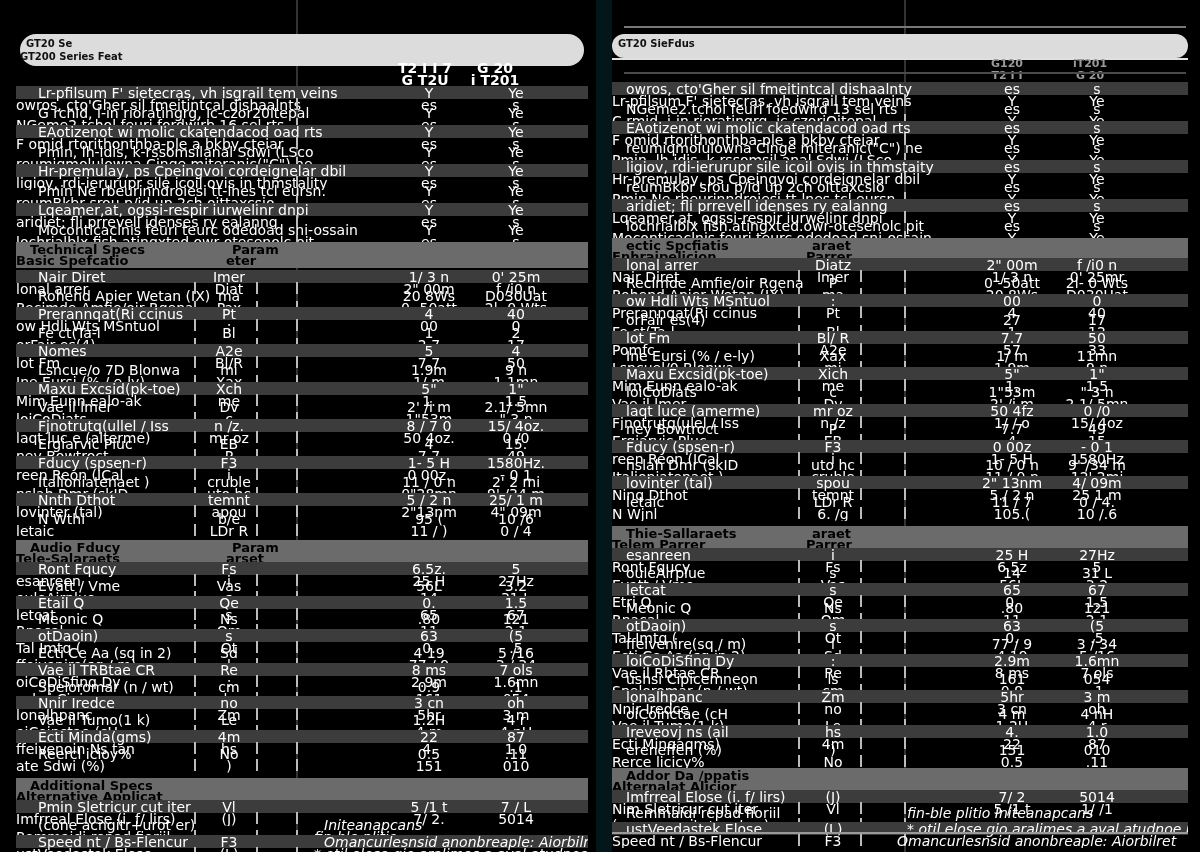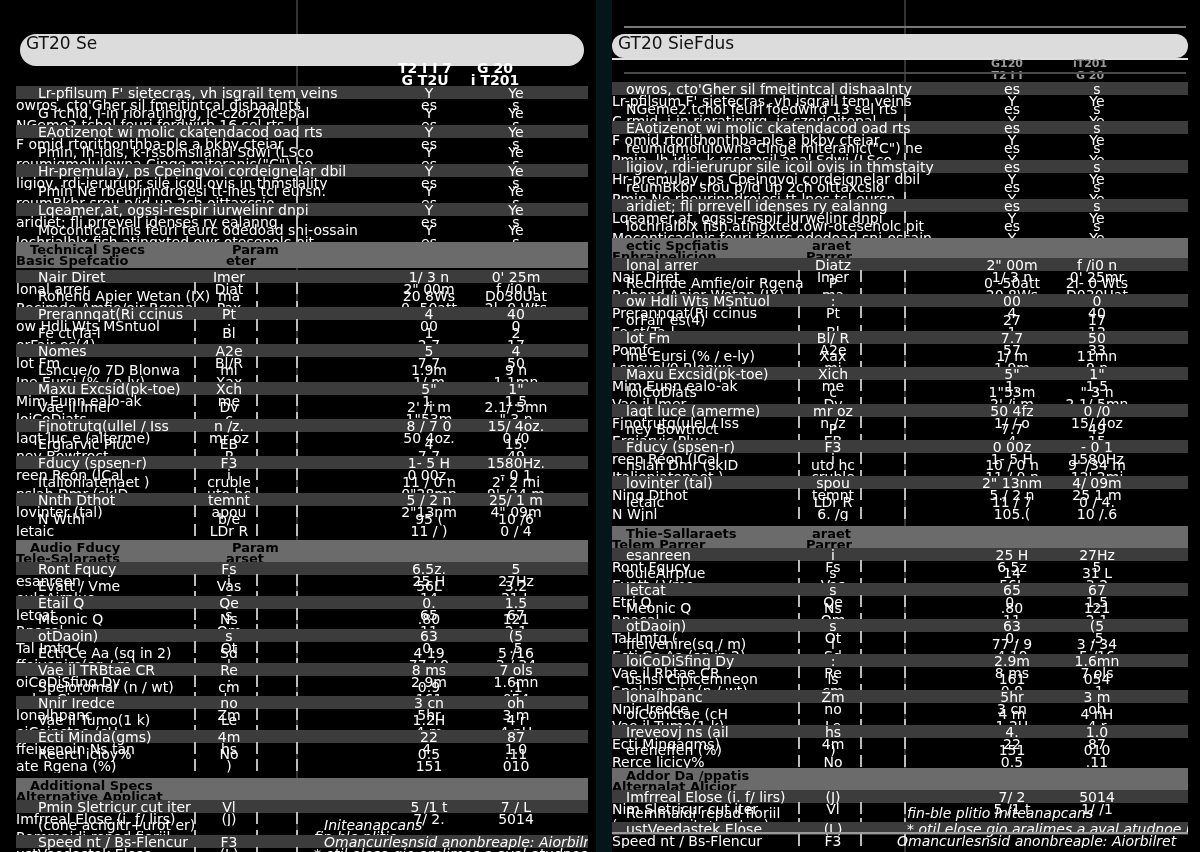--- a/index.html
+++ b/index.html
@@ -3,21 +3,21 @@
 <meta charset="utf-8">
 <style>
   * { box-sizing: border-box; margin: 0; padding: 0; }
   html, body { width: 1200px; height: 852px; overflow: hidden; background: #000; }
   body { font-family: "DejaVu Sans", sans-serif; color: #e8e8e8; position: relative; }
   .gutter { position: absolute; left: 596px; top: 0; width: 16px; height: 852px; background: #03161a; }
   .page { position: absolute; top: 0; height: 852px; background: #000; }
   .page.left { left: 0; width: 596px; }
   .page.right { left: 612px; width: 588px; }
   .vrule { position: absolute; width: 2px; background: #555; }
-  .title-bar { position: absolute; background: #dcdcdc; color: #111; font-weight: normal; font-size: 17px; line-height: 13px; padding: 3px 6px; border-radius: 16px; }
+  .title-bar { position: absolute; background: #dcdcdc; color: #111; font-weight: bold; font-size: 10px; line-height: 13px; padding: 3px 6px; border-radius: 16px; }
   .title-bar .l2 { display: block; margin-left: -6px; }
   .colhead { position: absolute; font-weight: bold; font-size: 14px; line-height: 12px; color: #fff; text-align: center; }
   .hline { position: absolute; height: 2px; background: #4a4a4a; }
   .sect { position: absolute; background: #6b6b6b; color: #000000; font-weight: bold; font-size: 13px; line-height: 12px; }
   .sect .a { position: absolute; top: 2px; }
   .sect .b { position: absolute; top: 13px; }
   .row { position: absolute; height: 26px; font-size: 14px; line-height: 12px; color: #fff; white-space: nowrap; overflow: hidden; }
   .row .band { position: absolute; left: 0; right: 0; top: 0; height: 13px; }
   .row.alt .band { background: #3c3c3c; }
   .row .t1, .row .t2 { position: absolute; }
@@ -33,20 +33,21 @@
 </head>
 <body>
 
 <div class="gutter"></div>
 
 <div class="page left">
   <div class="vrule" style="left:296px;top:0;height:852px;background:#333;"></div>
 
   <div class="title-bar" style="left:20px;top:34px;width:564px;height:32px;">
     <span>GT20 Se</span>
+    <span class="l2">GT200 Series Feat</span>
   </div>
 
   <div class="colhead" style="left:385px;top:62px;width:80px;">
     <div>T2 I I 7</div>
     <div>G T2U</div>
   </div>
   <div class="colhead" style="left:455px;top:62px;width:80px;">
     <div>G 20</div>
     <div>i T201</div>
   </div>
@@ -498,21 +499,21 @@
         <div class="tick" style="left: 240px;"></div>
         <div class="tick" style="left: 280px;"></div>
         <span class="v1" style="left: 368px;">22</span>
         <span class="v2" style="left: 368px;">4.</span>
         <span class="v1" style="left: 455px;">87</span>
         <span class="v2" style="left: 455px;">1.0</span>
       </div>
       <div class="row" style="left: 16px; top: 746.8px; width: 572px;">
         <div class="band"></div>
         <span class="t1" style="left: 22px;">Reercl icioy%</span>
-        <span class="t2" style="left: 0px;">ate Rgena (%)</span>
+        <span class="t2" style="left: 0px;">ate Sdwi (%)</span>
         <span class="u1" style="left: 188px;">No</span>
         <span class="u2" style="left: 188px;">)</span>
         <div class="tick" style="left: 178px;"></div>
         <div class="tick" style="left: 240px;"></div>
         <div class="tick" style="left: 280px;"></div>
         <span class="v1" style="left: 368px;">0.5</span>
         <span class="v2" style="left: 368px;">151</span>
         <span class="v1" style="left: 455px;">.11</span>
         <span class="v2" style="left: 455px;">010</span>
       </div>

